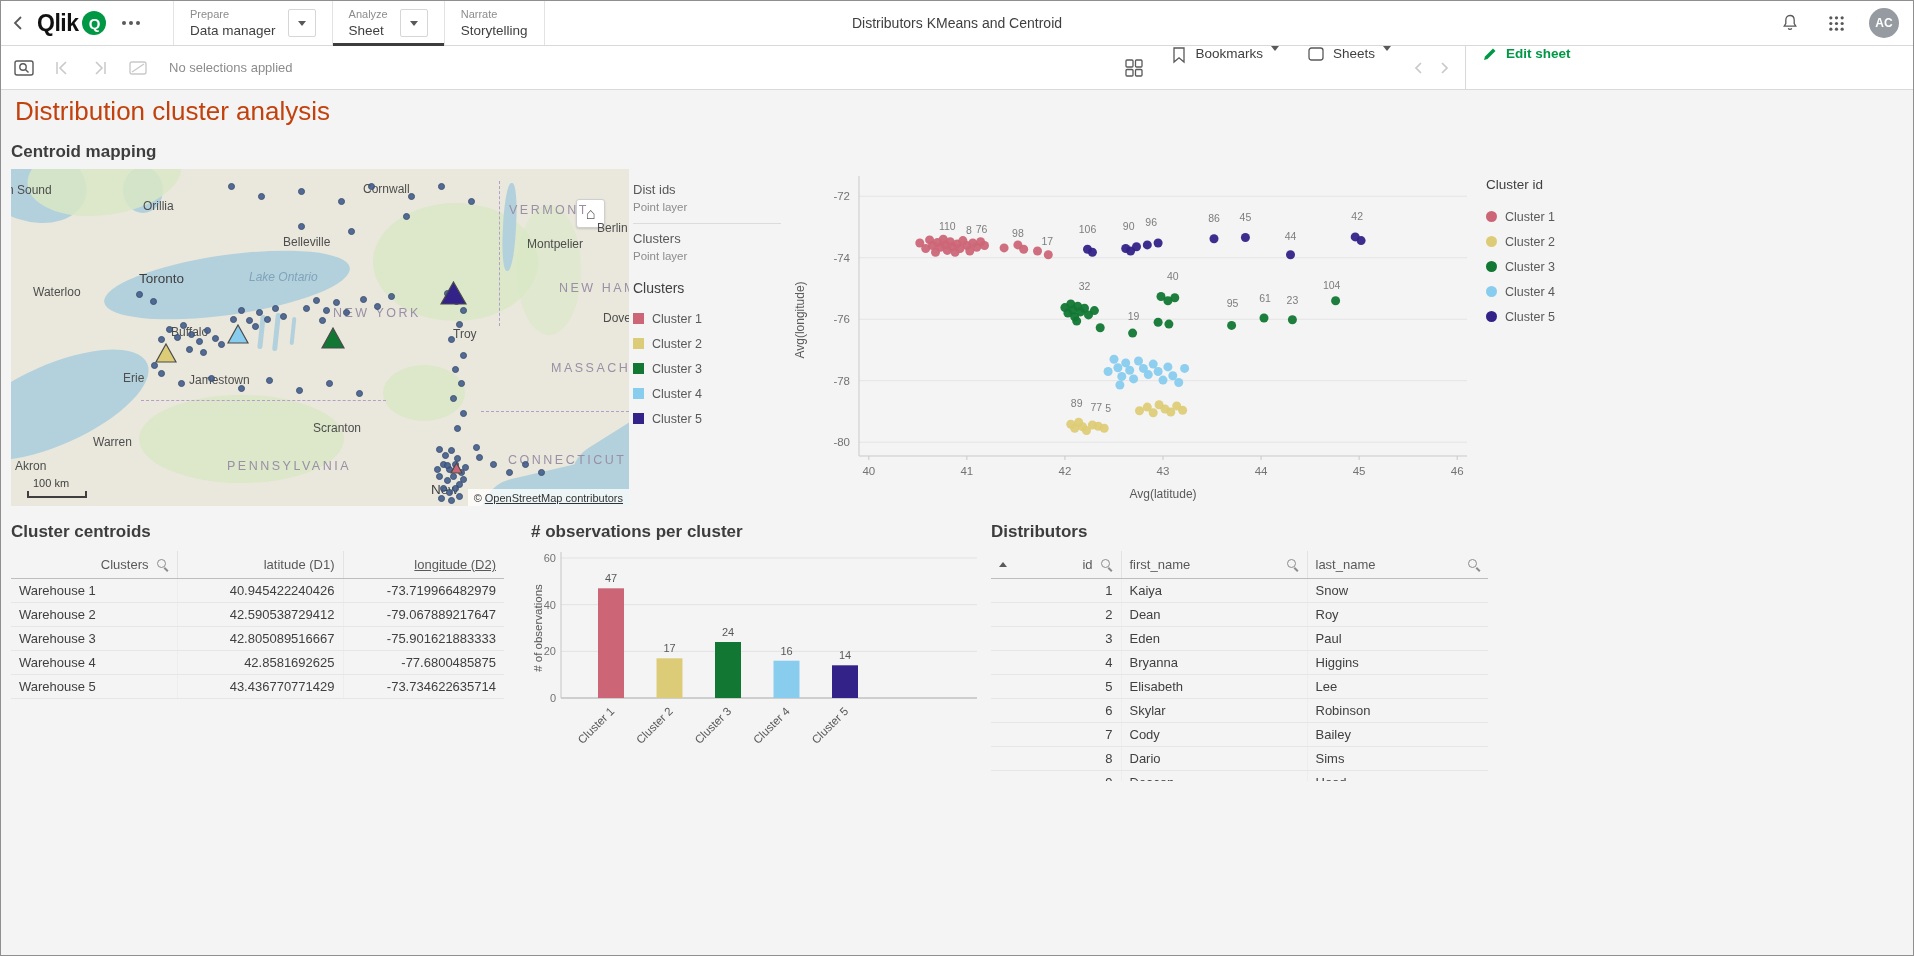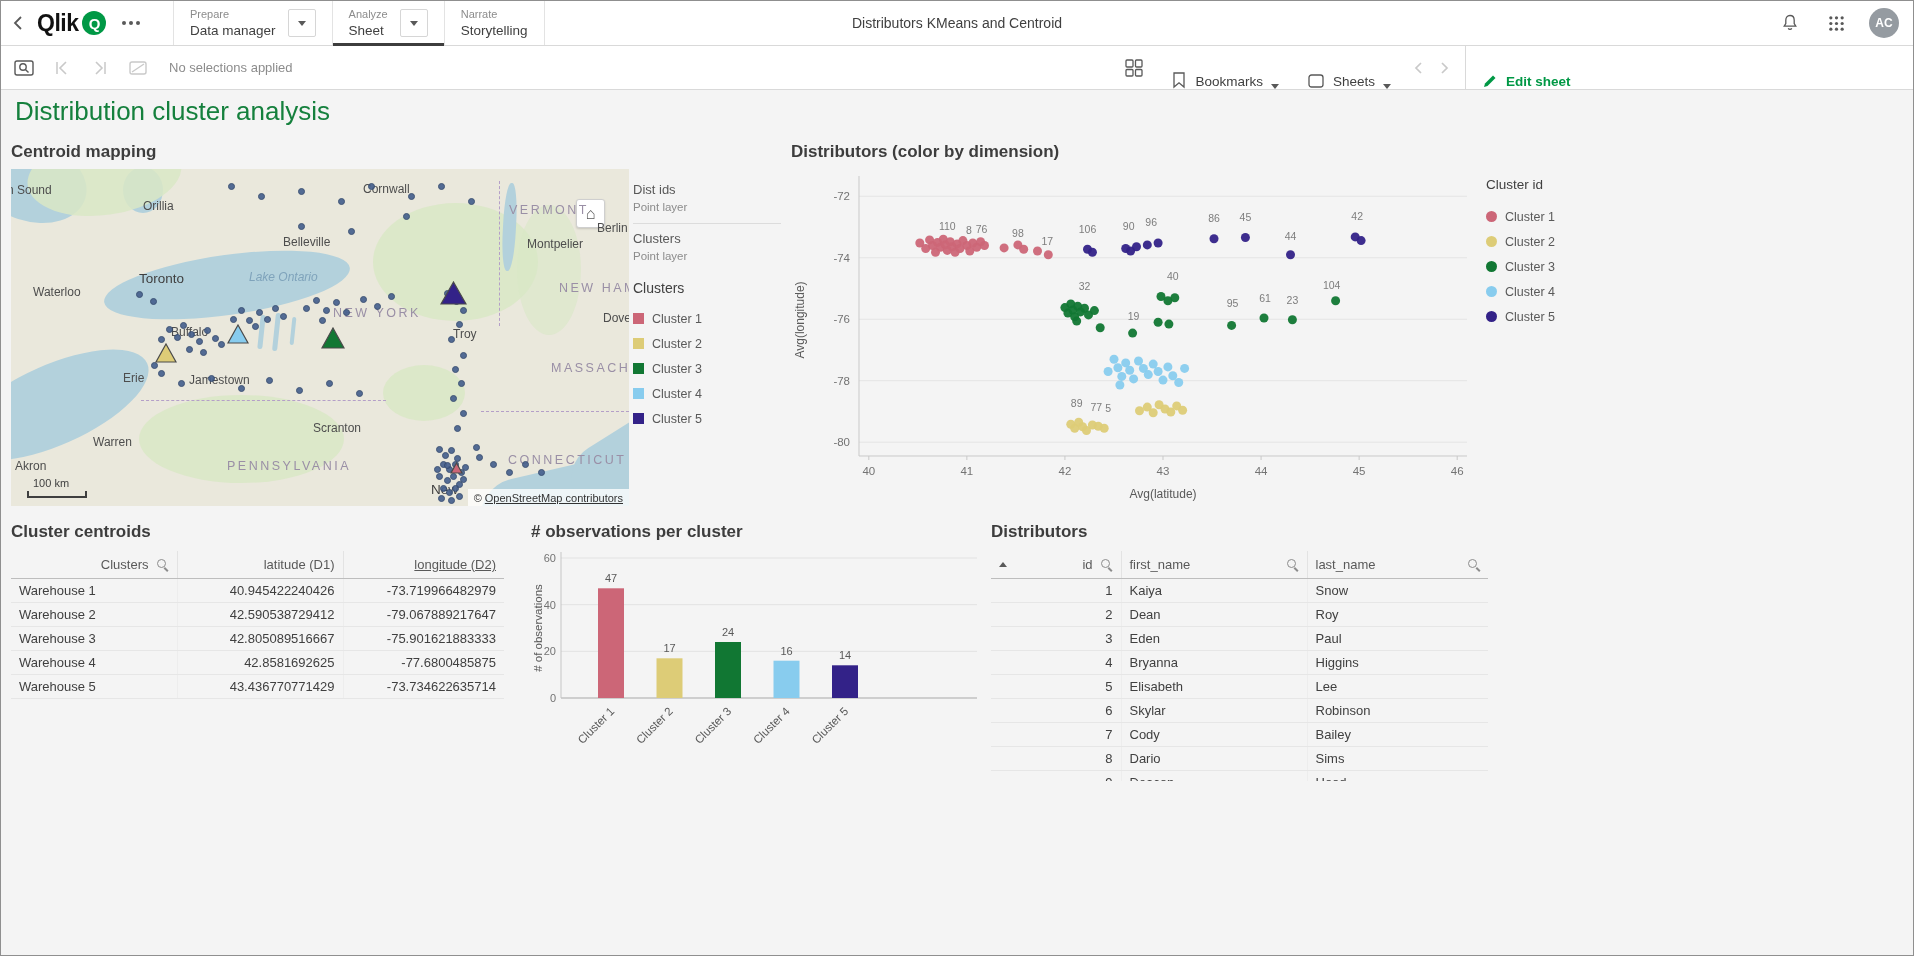--- a/index.html
+++ b/index.html
@@ -28,29 +28,29 @@
                 font-size:14px;color:#404040;white-space:nowrap;}
   .topbar-right{position:absolute;right:14px;top:0;height:44px;display:flex;align-items:center;gap:20px;}
   .avatar{width:30px;height:30px;border-radius:50%;background:#959ba1;color:#fff;font-size:12px;font-weight:700;
           display:flex;align-items:center;justify-content:center;}
   
   .toolbar{position:absolute;left:0;top:45px;width:100%;height:44px;background:#fff;border-bottom:1px solid #d9d9d9;box-sizing:border-box;}
   .toolbar-left{position:absolute;left:10px;top:0;height:43px;display:flex;align-items:center;gap:12px;}
   .tool-icon{width:26px;height:26px;display:flex;align-items:center;justify-content:center;cursor:pointer;}
   .sel-status{font-size:13px;color:#8c8c8c;margin-left:6px;}
   .toolbar-right{position:absolute;right:0;top:0;height:43px;display:flex;align-items:center;}
-  .tb-btn{display:flex;align-items:flex-end;gap:8px;padding:0 14px;height:43px;cursor:pointer;}
+  .tb-btn{display:flex;align-items:flex-start;gap:8px;padding:0 14px;height:43px;cursor:pointer;}
   .tb-label{font-size:13.5px;color:#404040;}
   .sheet-chev{width:26px;height:43px;display:flex;align-items:center;justify-content:center;}
-  .edit-block{width:448px;height:43px;border-left:1px solid #d9d9d9;display:flex;align-items:flex-end;gap:8px;
+  .edit-block{width:448px;height:43px;border-left:1px solid #d9d9d9;display:flex;align-items:flex-start;gap:8px;
               padding-left:16px;box-sizing:border-box;cursor:pointer;}
   .edit-label{font-size:13.5px;color:#009845;font-weight:600;}
   
   .sheet{position:absolute;left:0;top:89px;width:1914px;height:867px;background:#f4f4f4;}
-  .sheet-title{position:absolute;left:14px;top:6px;font-size:26px;font-weight:400;color:#15803d;}
+  .sheet-title{position:absolute;left:14px;top:6px;font-size:26px;font-weight:400;color:#c2410c;}
   .panel{position:absolute;}
   .panel-title{font-size:17px;font-weight:700;color:#3d3d3d;line-height:22px;}
   
   .map-canvas{position:absolute;left:0;top:28px;width:618px;height:337px;background:#eae8dc;overflow:hidden;}
   .mapshape{position:absolute;}
   .water{background:#b3d1dc;}
   .green{background:#d9e7c6;opacity:.85;}
   .w-ontario{left:92px;top:86px;width:248px;height:60px;transform:rotate(-8deg);border-radius:50%;}
   .w-erie{left:-60px;top:196px;width:205px;height:80px;transform:rotate(-24deg);border-radius:50%;}
   .w-simcoe{left:112px;top:-2px;width:40px;height:46px;border-radius:50%;}
@@ -460,21 +460,20 @@
             </div>
             <div class="legend-item">
               <span class="swatch" style="background: rgb(51, 34, 136);"></span>
               <span class="legend-label">Cluster 5</span>
             </div>
           </div>
       </div>
     </div>
 
     <div class="panel" style="left:790px;top:51px;width:1114px;height:374px;">
-      <div class="panel-title">Distributors (color by dimension)</div>
       <svg id="scatter-svg" style="position:absolute;left:0;top:25px;" width="1114" height="349">
           <line x1="68" x2="676" y1="30.293785310734627" y2="30.293785310734627" stroke="#e4e4e4" stroke-width="1"></line>
           <text x="59" y="34.29378531073463" text-anchor="end" fill="#737373" font-size="11.5" font-family="&quot;Liberation Sans&quot;, sans-serif">-72</text>
           <line x1="68" x2="676" y1="91.76271186440688" y2="91.76271186440688" stroke="#e4e4e4" stroke-width="1"></line>
           <text x="59" y="95.76271186440688" text-anchor="end" fill="#737373" font-size="11.5" font-family="&quot;Liberation Sans&quot;, sans-serif">-74</text>
           <line x1="68" x2="676" y1="153.23163841807914" y2="153.23163841807914" stroke="#e4e4e4" stroke-width="1"></line>
           <text x="59" y="157.23163841807914" text-anchor="end" fill="#737373" font-size="11.5" font-family="&quot;Liberation Sans&quot;, sans-serif">-76</text>
           <line x1="68" x2="676" y1="214.70056497175142" y2="214.70056497175142" stroke="#e4e4e4" stroke-width="1"></line>
           <text x="59" y="218.70056497175142" text-anchor="end" fill="#737373" font-size="11.5" font-family="&quot;Liberation Sans&quot;, sans-serif">-78</text>
           <line x1="68" x2="676" y1="276.16949152542367" y2="276.16949152542367" stroke="#e4e4e4" stroke-width="1"></line>

